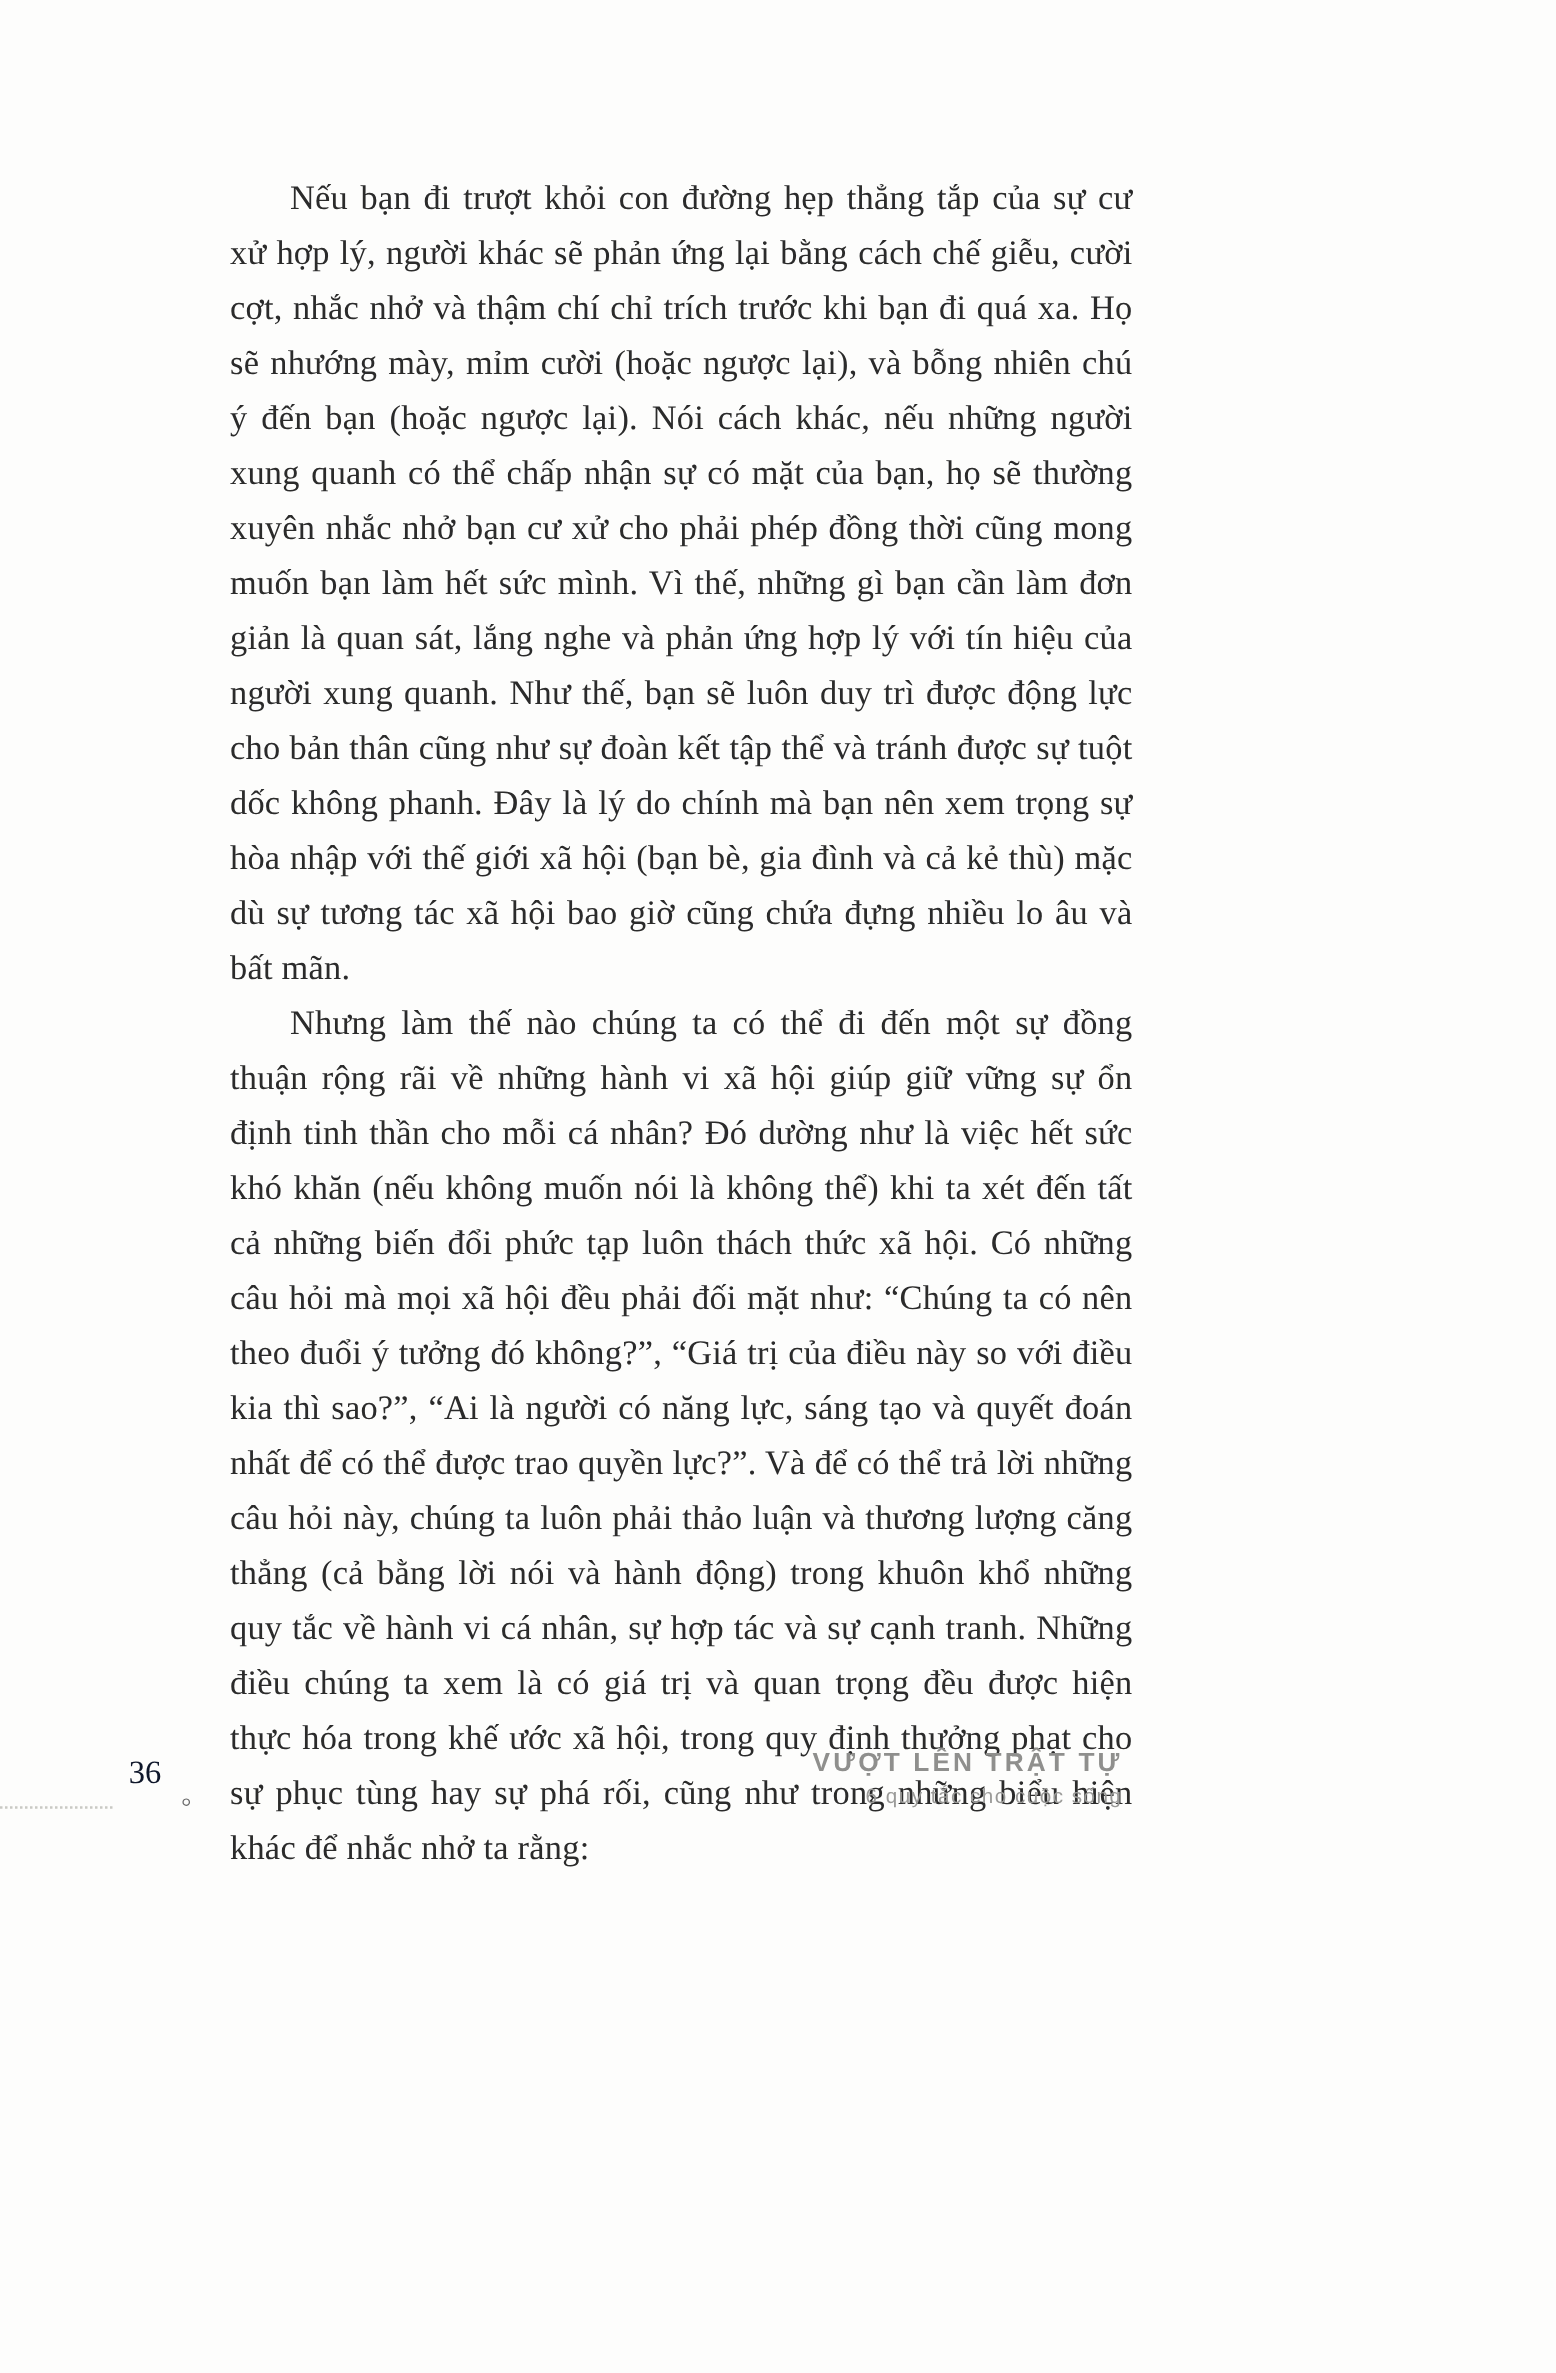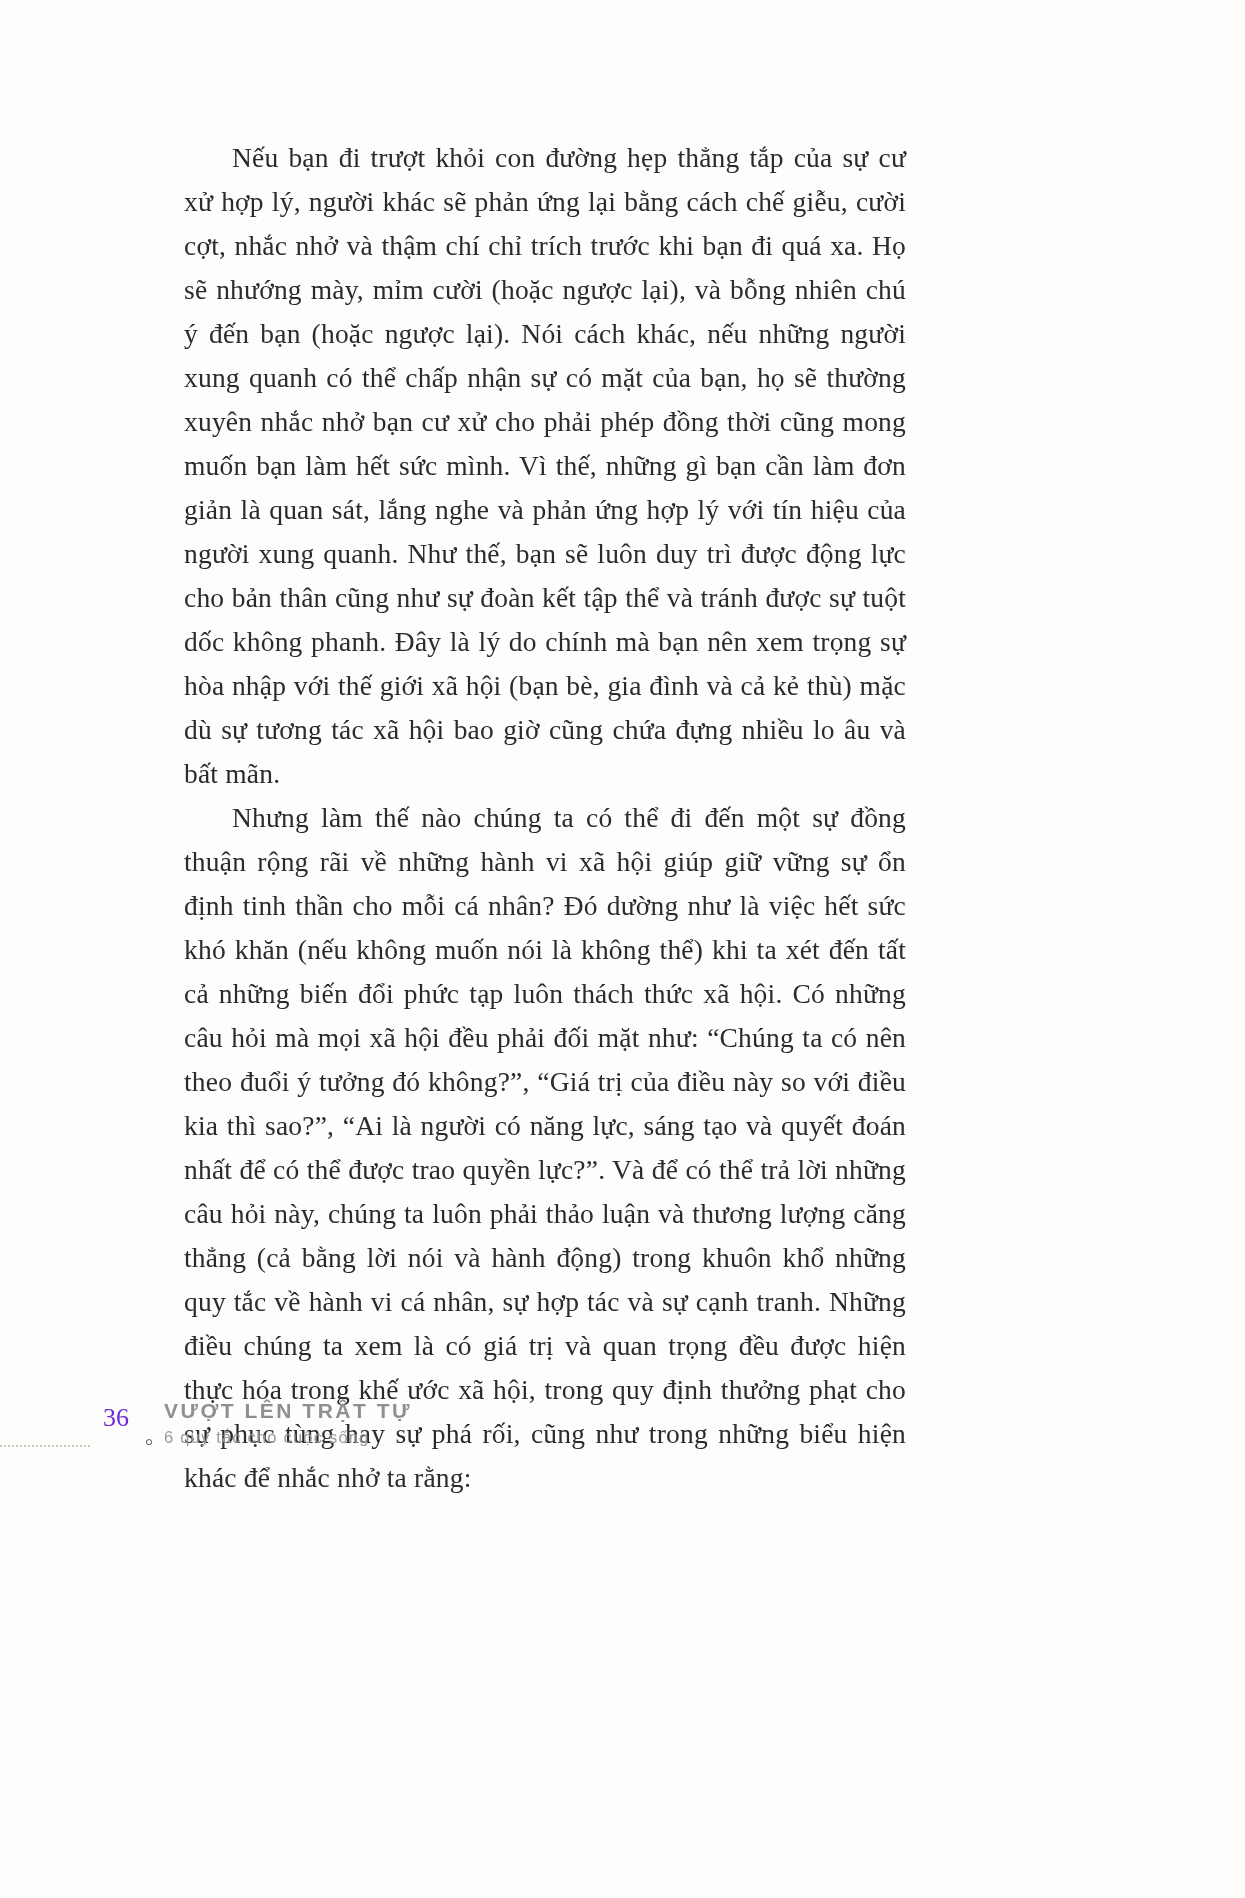--- a/index.html
+++ b/index.html
@@ -46,36 +46,36 @@
     left: 0;
     top: 50px;
     width: 90px;
     border-top: 2px dotted #c9c9c4;
   }
   .page-number {
     position: absolute;
     left: 103px;
     top: 8px;
     font-size: 26px;
-    color: #6d28d9;
+    color: #0f172a;
     font-family: "Liberation Serif", "DejaVu Serif", serif;
   }
   .degree-mark {
     position: absolute;
     left: 145px;
     top: 40px;
     font-size: 20px;
     color: #6a6a6a;
   }
   .footer-center {
     position: absolute;
-    left: 164px;
+    left: 140px;
     top: 4px;
     width: 758px;
-    text-align: left;
+    text-align: right;
     font-family: "Liberation Sans", "DejaVu Sans", sans-serif;
   }
   .book-title {
     font-size: 21px;
     font-weight: bold;
     letter-spacing: 2.5px;
     color: #8f8f8d;
   }
   .book-subtitle {
     margin-top: 5px;

